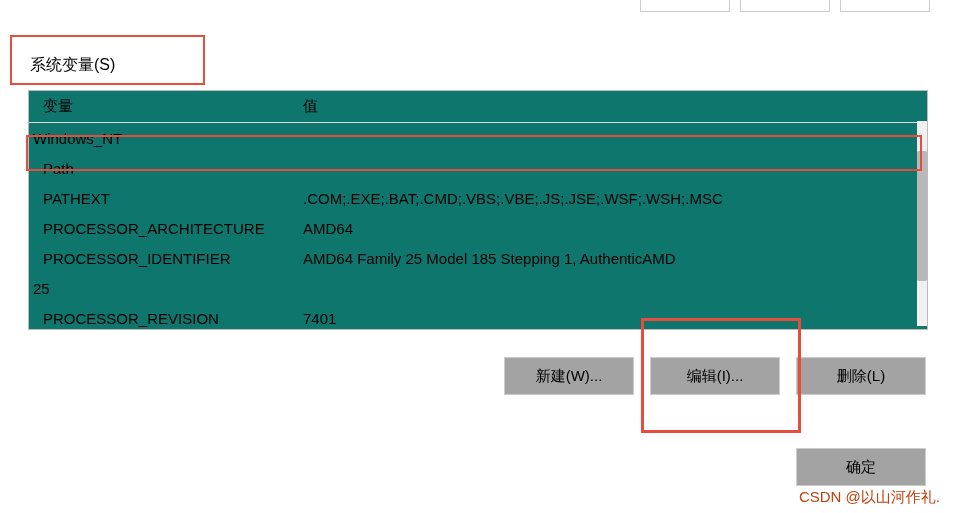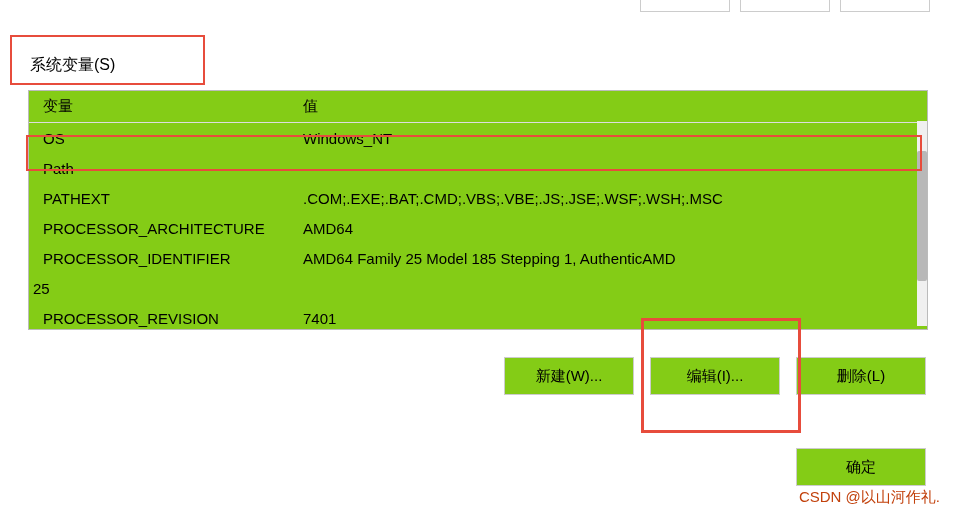--- a/index.html
+++ b/index.html
@@ -46,21 +46,21 @@
       border: 2px solid #e74c3c;
       pointer-events: none;
     }
     .table-container {
       position: absolute;
       left: 28px;
       top: 90px;
       width: 900px;
       height: 240px;
       border: 1px solid #bbb;
-      background: #84cc16;
+      background: #0f766e;
       overflow: hidden;
     }
     .table-header {
       display: flex;
       border-bottom: 1px solid #ddd;
       height: 32px;
       align-items: center;
     }
     .col-var {
       width: 270px;
@@ -118,21 +118,21 @@
       position: absolute;
       right: 34px;
       top: 357px;
       display: flex;
       gap: 16px;
     }
     .btn {
       width: 130px;
       height: 38px;
       border: 1px solid #ccc;
-      background: #84cc16;
+      background: #a3a3a3;
       font-size: 15px;
       font-family: inherit;
       cursor: pointer;
       display: flex;
       align-items: center;
       justify-content: center;
     }
     .red-box-edit {
       position: absolute;
       left: 641px;
@@ -172,21 +172,20 @@
 <div class="section-label">系统变量(S)</div>
 <div class="red-box-label"></div>
 
 <div class="table-container">
   <div class="table-header">
     <div class="col-var">变量</div>
     <div class="col-val">值</div>
   </div>
   <div class="table-body">
     <div class="table-row">
-      <div class="col-var">OS</div>
       <div class="col-val">Windows_NT</div>
     </div>
     <div class="table-row">
       <div class="col-var">Path</div>
     </div>
     <div class="table-row">
       <div class="col-var">PATHEXT</div>
       <div class="col-val">.COM;.EXE;.BAT;.CMD;.VBS;.VBE;.JS;.JSE;.WSF;.WSH;.MSC</div>
     </div>
     <div class="table-row">

